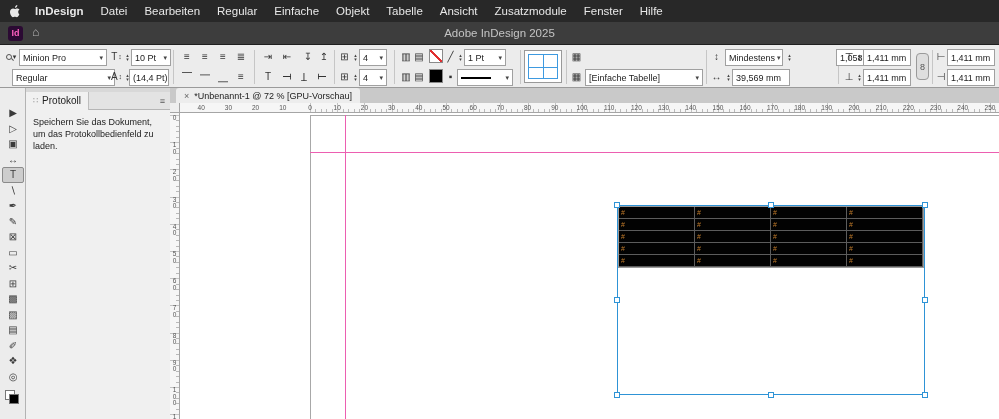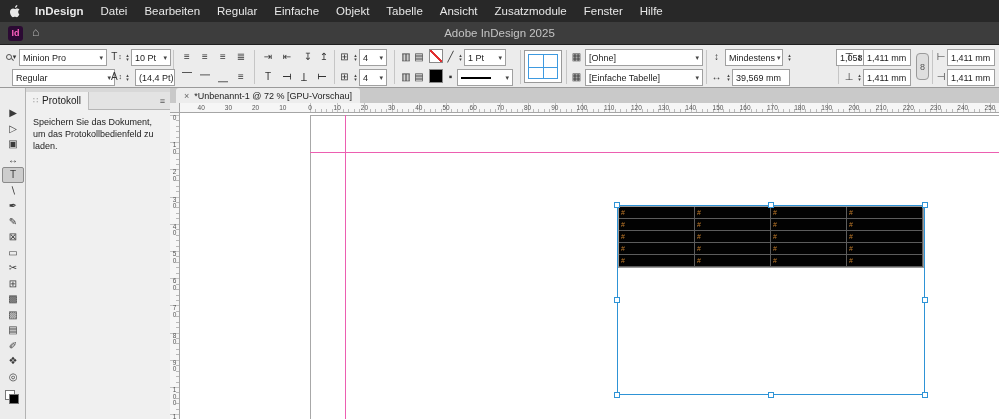--- a/index.html
+++ b/index.html
@@ -214,24 +214,20 @@
     <span class="cicon r1" style="left:446px;width:9px">╱</span>
     <span class="cstep r1" style="left:457px">
         <span>▴</span>
         <span>▾</span>
       </span>
     <div class="cfield r1" style="left:464px;width:42px">
       <span>1 Pt</span>
         <span class="chev">▾</span>
     </div>
     <span class="cicon r1" style="left:570px;width:13px">▦</span>
-    <div class="cfield r1" style="left:585px;width:118px">
-      <span>[Ohne]</span>
-        <span class="chev">▾</span>
-    </div>
     <span class="cicon r1" style="left:710px;width:13px">↕</span>
     <div class="cfield r1" style="left:725px;width:58px">
       <span>Mindestens</span>
         <span class="chev">▾</span>
     </div>
     <span class="cstep r1" style="left:786px">
         <span>▴</span>
         <span>▾</span>
       </span>
     <div class="cfield r1" style="left:836px;width:44px">
@@ -255,21 +251,21 @@
         <span class="chev">▾</span>
     </div>
     <span class="cicon r2" style="left:110px;width:13px">
         <span>A</span>
         <span class="sub">↕</span>
       </span>
     <span class="cstep r2" style="left:124px">
         <span>▴</span>
         <span>▾</span>
       </span>
-    <div class="cfield r2" style="left:135px;width:40px">
+    <div class="cfield r2" style="left:129px;width:40px">
       <span>(14,4 Pt)</span>
     </div>
     <span class="cicon r2" style="left:178px;width:18px">⎺</span>
     <span class="cicon r2" style="left:196px;width:18px">⎻</span>
     <span class="cicon r2" style="left:214px;width:18px">⎽</span>
     <span class="cicon r2" style="left:232px;width:18px">≡</span>
     <span class="cicon r2" style="left:259px;width:18px">T</span>
     <span class="cicon r2 rot90" style="left:277px;width:18px">T</span>
     <span class="cicon r2 rot180" style="left:295px;width:18px">T</span>
     <span class="cicon r2 rot270" style="left:313px;width:18px">T</span>

